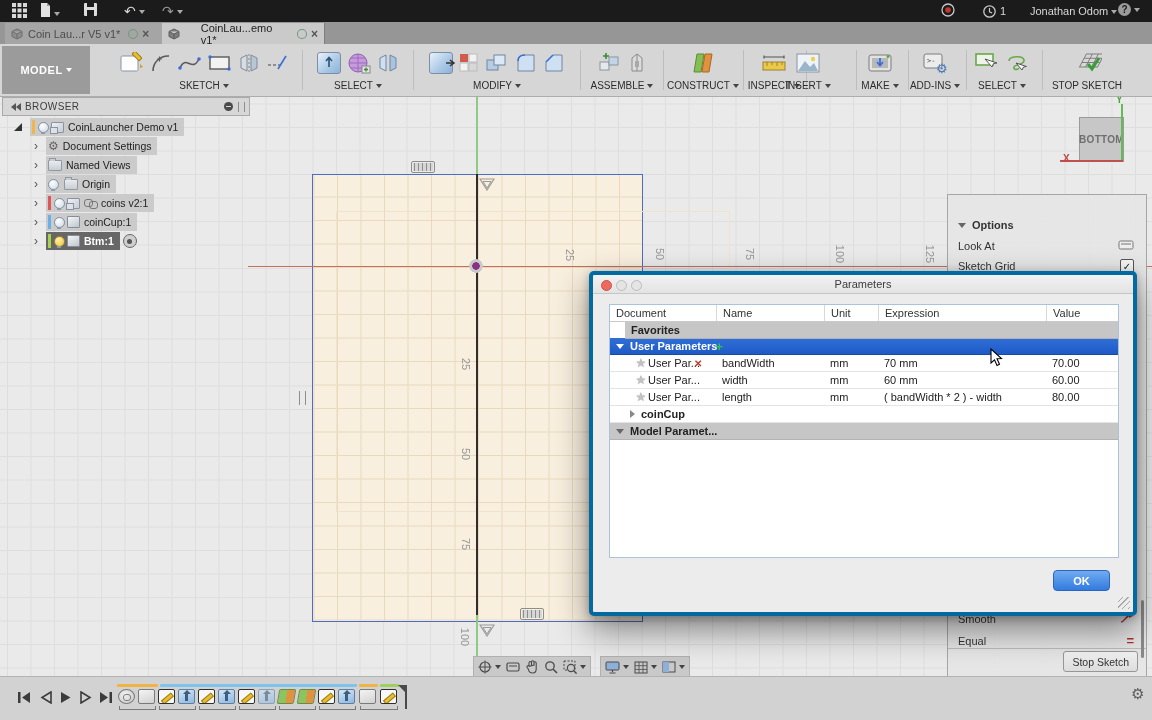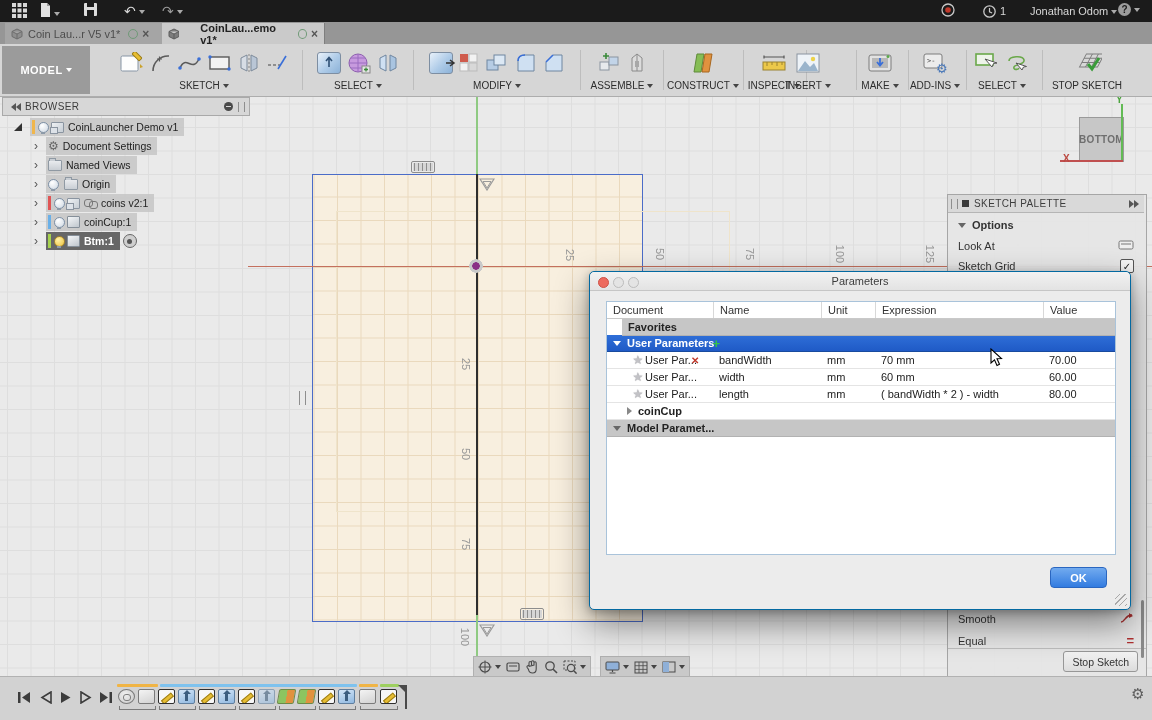--- a/index.html
+++ b/index.html
@@ -58,21 +58,21 @@
   .linki i{position:absolute;width:7px;height:6px;border:1.5px solid #777;border-radius:3px;background:transparent}
   .linki i:last-child{left:5px;top:2px}
   .radioi{width:12px;height:12px;border-radius:50%;border:1px solid #666;background:#cfcfcf;display:flex;align-items:center;justify-content:center;margin-left:3px}
   .radioi i{width:5px;height:5px;border-radius:50%;background:#555}
   
   #palette{position:absolute;left:947px;top:194px;width:198px;height:482px;background:rgba(229,229,229,.97);border:1px solid #a6a6a6;z-index:4}
   #palette .row{position:absolute;left:10px;right:12px;display:flex;align-items:center;justify-content:space-between;font-size:11px;color:#333}
   .chk{width:12px;height:12px;border:1px solid #555;border-radius:2px;background:#f4f4f4;display:flex;align-items:center;justify-content:center;font-size:10px;color:#222}
   #stopbtn{position:absolute;right:8px;bottom:5px;height:19px;padding:0 8px;background:linear-gradient(#f4f4f4,#dcdcdc);border:1px solid #979797;border-radius:3px;font-size:10.5px;color:#333;display:flex;align-items:center}
   
-  #dialog{position:absolute;left:589px;top:271px;width:540px;height:337px;background:#ececec;border:1px solid #0369a1;border-radius:5px;
+  #dialog{position:absolute;left:589px;top:271px;width:540px;height:337px;background:#ececec;border:4px solid #0369a1;border-radius:5px;
     box-shadow:0 14px 34px rgba(0,0,0,.45),0 2px 8px rgba(0,0,0,.25);z-index:10}
   #dtitle{position:absolute;left:0;top:0;right:0;height:18px;border-bottom:1px solid #c6c6c6;background:linear-gradient(#f2f2f2,#e3e3e3);border-radius:5px 5px 0 0;
     display:flex;align-items:center;justify-content:center;font-size:11px;color:#3c3c3c}
   .tl{position:absolute;top:5px;width:9px;height:9px;border-radius:50%}
   #dtable{position:absolute;left:16px;top:29px;width:508px;height:252px;background:#fff;border:1px solid #a9c3da;font-size:11px;color:#222}
   .drow{display:flex;height:16px;align-items:center;border-bottom:1px solid #e4e4e4}
   .dhead{border-bottom:1px solid #c9c9c9}
   .dhead .dc{color:#333}
   .dc{height:16px;display:flex;align-items:center;padding-left:6px;box-sizing:border-box}
   .c0{width:106px}.c1{width:108px;border-left:1px solid #d8d8d8}.c2{width:54px;border-left:1px solid #d8d8d8}.c3{width:168px;border-left:1px solid #d8d8d8}.c4{width:70px;border-left:1px solid #d8d8d8}
@@ -166,21 +166,21 @@
         <path d="M6 1 L11 3.5 L11 8.5 L6 11 L1 8.5 L1 3.5 Z M1 3.5 L6 6 L11 3.5 M6 6 L6 11" fill="#8e8e8e" stroke="#6d6d6d" stroke-width="1"></path>
       </svg>
     <span style="margin-left:5px">Coin Lau...r V5 v1*</span>
     <span class="ring"></span>
     <span class="x">×</span>
   </div>
   <div class="tab" style="left:162px;width:150px;background:#cacaca;color:#222">
     <svg width="12" height="12">
         <path d="M6 1 L11 3.5 L11 8.5 L6 11 L1 8.5 L1 3.5 Z M1 3.5 L6 6 L11 3.5 M6 6 L6 11" fill="#7d7d7d" stroke="#5d5d5d" stroke-width="1"></path>
       </svg>
-    <span style="margin-left:21px;font-weight:bold">CoinLau...emo v1*</span>
+    <span style="margin-left:21px;font-weight:normal">CoinLau...emo v1*</span>
     <span class="ring"></span>
     <span class="x">×</span>
   </div>
 </div>
 
 <div id="ribbon">
   <div id="modelbtn">
       <span>MODEL</span>
       <span class="caret" style="border-top-color:#fff"></span>
     </div>
@@ -599,29 +599,20 @@
         <span>Btm:1</span>
       </span>
     <span class="radioi">
         <i></i>
       </span>
   </div>
 
 </div>
 
 <div id="palette">
-  <div id="palettehead">
-    <span class="grip2" style="margin:0 4px 0 3px"></span>
-    <span style="width:7px;height:7px;background:#3a3a3a;margin-right:5px"></span>
-    <span>SKETCH PALETTE</span>
-    <span style="margin-left:auto;display:flex;margin-right:5px">
-        <span class="tri-rr"></span>
-        <span class="tri-rr"></span>
-      </span>
-  </div>
   <div class="row" style="top:24px;justify-content:flex-start;font-weight:bold">
     <span class="tri-d" style="margin-left:0"></span>
     <span>Options</span>
   </div>
   <div class="row" style="top:44px">
     <span>Look At</span>
     <span><svg width="16" height="11">
           <rect x="1" y="2" width="14" height="8" rx="1.5" fill="#eee" stroke="#777"></rect>
           <path d="M3 5 h10" stroke="#777"></path>
         </svg></span>

